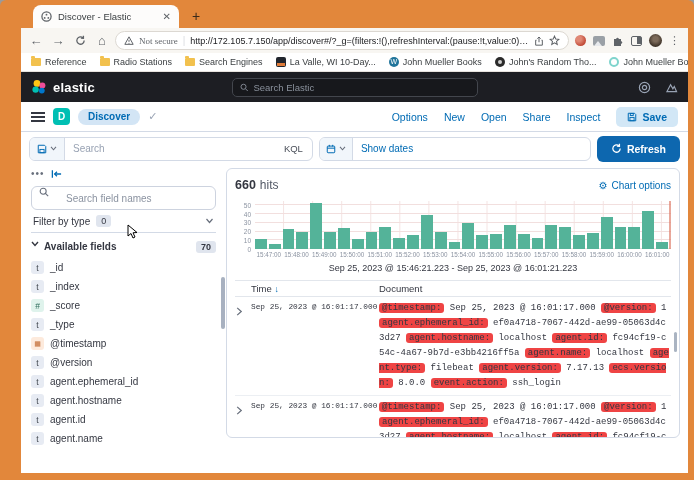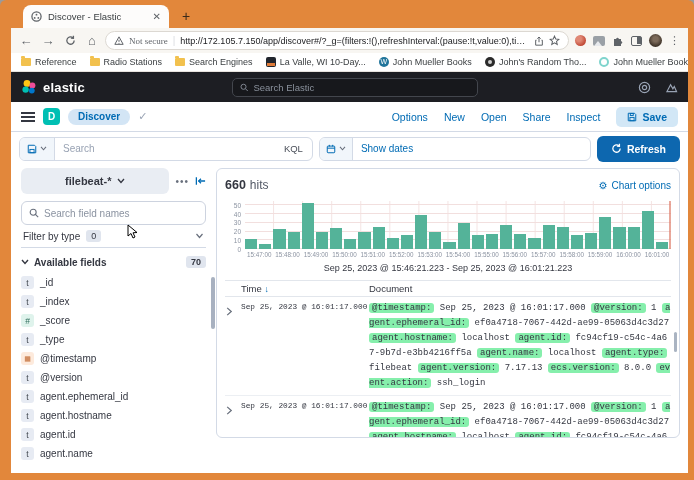--- a/index.html
+++ b/index.html
@@ -1,17 +1,17 @@
 <!DOCTYPE html>
 <html><head>
 <meta charset="utf-8">
 <style>
   * { box-sizing: border-box; margin: 0; padding: 0; }
   html,body { width:694px; height:480px; background:#9a9a9a; font-family:"Liberation Sans", sans-serif; overflow:hidden; }
-  .window { position:relative; width:694px; height:480px; background:#e2873b; padding:0 6px 7px 11px; border-radius:6px 6px 0 0; overflow:hidden; }
+  .window { position:relative; width:694px; height:480px; background:#e2873b; padding:0 6px 7px 21px; border-radius:6px 6px 0 0; overflow:hidden; }
 
   
   .tabstrip { height:28px; display:flex; align-items:flex-end; padding-left:12px; }
   .tab { display:flex; align-items:center; gap:6px; width:146px; height:23px; background:#fdfcfb; border-radius:8px 8px 0 0; padding:0 8px; }
   .tab-title { font-size:9.5px; color:#3c4043; white-space:nowrap; overflow:hidden; flex:1; }
   .tab-close { font-size:10px; color:#5f6368; cursor:default; }
   .newtab-btn { width:18px; height:18px; margin:0 0 2px 8px; color:#3b2a1a; font-size:14px; line-height:16px; text-align:center; border-radius:50%; }
   .toolbar { height:25px; background:#f8f6f2; display:flex; align-items:center; gap:4px; padding:0 6px; }
   .navbtn { width:18px; height:18px; display:flex; align-items:center; justify-content:center; color:#5f6368; font-size:13px; border-radius:50%; }
   .omnibox { flex:1; height:19px; background:#ffffff; border:1px solid #dcd8d2; border-radius:10px; display:flex; align-items:center; padding:0 8px; gap:5px; min-width:0; }
@@ -77,27 +77,27 @@
   
   .filterrow { height:22px; display:flex; align-items:center; gap:8px; padding:0 10px; }
   .addfilter { color:#006bb4; font-size:10px; }
 
   
   .body { flex:1; display:flex; min-height:0; }
   .sidebar { width:205px; padding:3px 10px 0 10px; position:relative; flex:none; }
   .idx-row { display:flex; align-items:center; gap:6px; }
   .idx-pill { flex:1; background:#e9edf3; border-radius:6px; height:26px; display:flex; align-items:center; justify-content:center; gap:6px; font-size:11px; font-weight:bold; color:#343741; }
   .dots3 { color:#69707d; font-size:10px; letter-spacing:1px; }
-  .fld-search { margin-top:7px; height:24px; border:1px solid #cdd3df; border-radius:6px; display:flex; align-items:center; gap:5px; padding:0 7px; background:#fff; }
+  .fld-search { margin-top:7px; height:24px; border:1px solid #cdd3df; border-radius:6px; display:flex; gap:17px; padding:0 7px; background:#fff; }
   .fld-search input { border:none; outline:none; flex:1; font-size:10px; color:#343741; font-family:"Liberation Sans",sans-serif; }
   .fld-search input::placeholder { color:#8b93a1; }
   .ftype { height:23px; border-bottom:1px solid #d3dae6; display:flex; align-items:center; gap:6px; padding:0 2px; font-size:10px; color:#343741; }
   .badge { background:#e0e5ee; color:#343741; border-radius:3px; font-size:9px; padding:1px 5px; }
   .ftype .chev { margin-left:auto; }
-  .avail-hdr { margin-top:8px; display:flex; align-items:center; gap:5px; font-size:10px; font-weight:bold; color:#343741; }
+  .avail-hdr { margin-top:8px; display:flex; align-items:flex-start; gap:5px; font-size:10px; font-weight:bold; color:#343741; }
   .avail-hdr .badge { margin-left:auto; }
   .fields { margin-top:5px; }
   .field-row { display:flex; align-items:center; gap:6px; height:19px; font-size:10px; color:#343741; }
   .ficon { width:13px; height:13px; border-radius:3px; display:flex; align-items:center; justify-content:center; font-size:8.5px; flex:none; }
   .ficon.string { background:#e7ebf3; color:#41474f; }
   .ficon.number { background:#dff3ec; color:#2e6d5c; }
   .ficon.date { background:#fdeadc; color:#c06a33; font-size:7px; }
   .side-scroll { position:absolute; right:1px; top:112px; width:4px; height:52px; background:#a8b1c0; border-radius:2px; }
 
   
@@ -127,21 +127,21 @@
   .dtable { margin-top:7px; }
   .thead { display:flex; border-top:1px solid #e2e6ec; border-bottom:1px solid #e2e6ec; height:17px; align-items:center; font-size:9.5px; color:#343741; }
   .col-chev { width:16px; flex:none; }
   .col-time { width:128px; flex:none; }
   .col-doc { flex:1; min-width:0; }
   .sort-arrow { color:#006bb4; font-size:9px; }
   .trow { display:flex; border-bottom:1px solid #eceff3; padding:4px 0; }
   .row-chev { width:16px; flex:none; color:#69707d; padding-top:1px; }
   .time-cell { width:128px; flex:none; font-family:"Liberation Mono","DejaVu Sans Mono",monospace; font-size:7.8px; color:#343741; padding-top:2px; }
   .doc-cell { flex:1; min-width:0; font-family:"Liberation Mono","DejaVu Sans Mono",monospace; font-size:9px; line-height:15px; color:#343741; word-break:break-all; }
-  .pill { background:#86efac; border-radius:3px; padding:0 3px; }
+  .pill { background:#ef4444; border-radius:3px; padding:0 3px; }
   .tbl-scroll { position:absolute; right:2px; top:163px; width:3px; height:20px; background:#aab4c2; border-radius:2px; }
 
   .cursor { position:absolute; left:127px; top:224px; z-index:50; }
 </style>
 </head>
 <body>
 
 <div class="window">
 
   <div class="tabstrip">
@@ -322,26 +322,20 @@
           </svg>
         <span>Refresh</span>
       </button>
     </div>
 
 
     <div class="body">
 
       <div class="sidebar">
         <div class="idx-row">
-          <span class="idx-pill">
-            <span>filebeat-*</span>
-            <svg width="8" height="6" viewBox="0 0 8 6">
-                <path d="M1 1 4 4.5 7 1" fill="none" stroke="#343741" stroke-width="1.3"></path>
-              </svg>
-          </span>
           <span class="dots3">•••</span>
           <svg width="11" height="10" viewBox="0 0 12 10">
               <line x1="1.5" y1="1" x2="1.5" y2="9" stroke="#006bb4" stroke-width="1.4"></line>
               <line x1="4" y1="5" x2="11" y2="5" stroke="#006bb4" stroke-width="1.4"></line>
               <path d="M6.5 2.5 4 5 6.5 7.5" fill="none" stroke="#006bb4" stroke-width="1.4"></path>
             </svg>
         </div>
         <div class="fld-search">
           <svg width="10" height="10" viewBox="0 0 12 12">
               <circle cx="5" cy="5" r="3.6" fill="none" stroke="#69707d" stroke-width="1.3"></circle>

